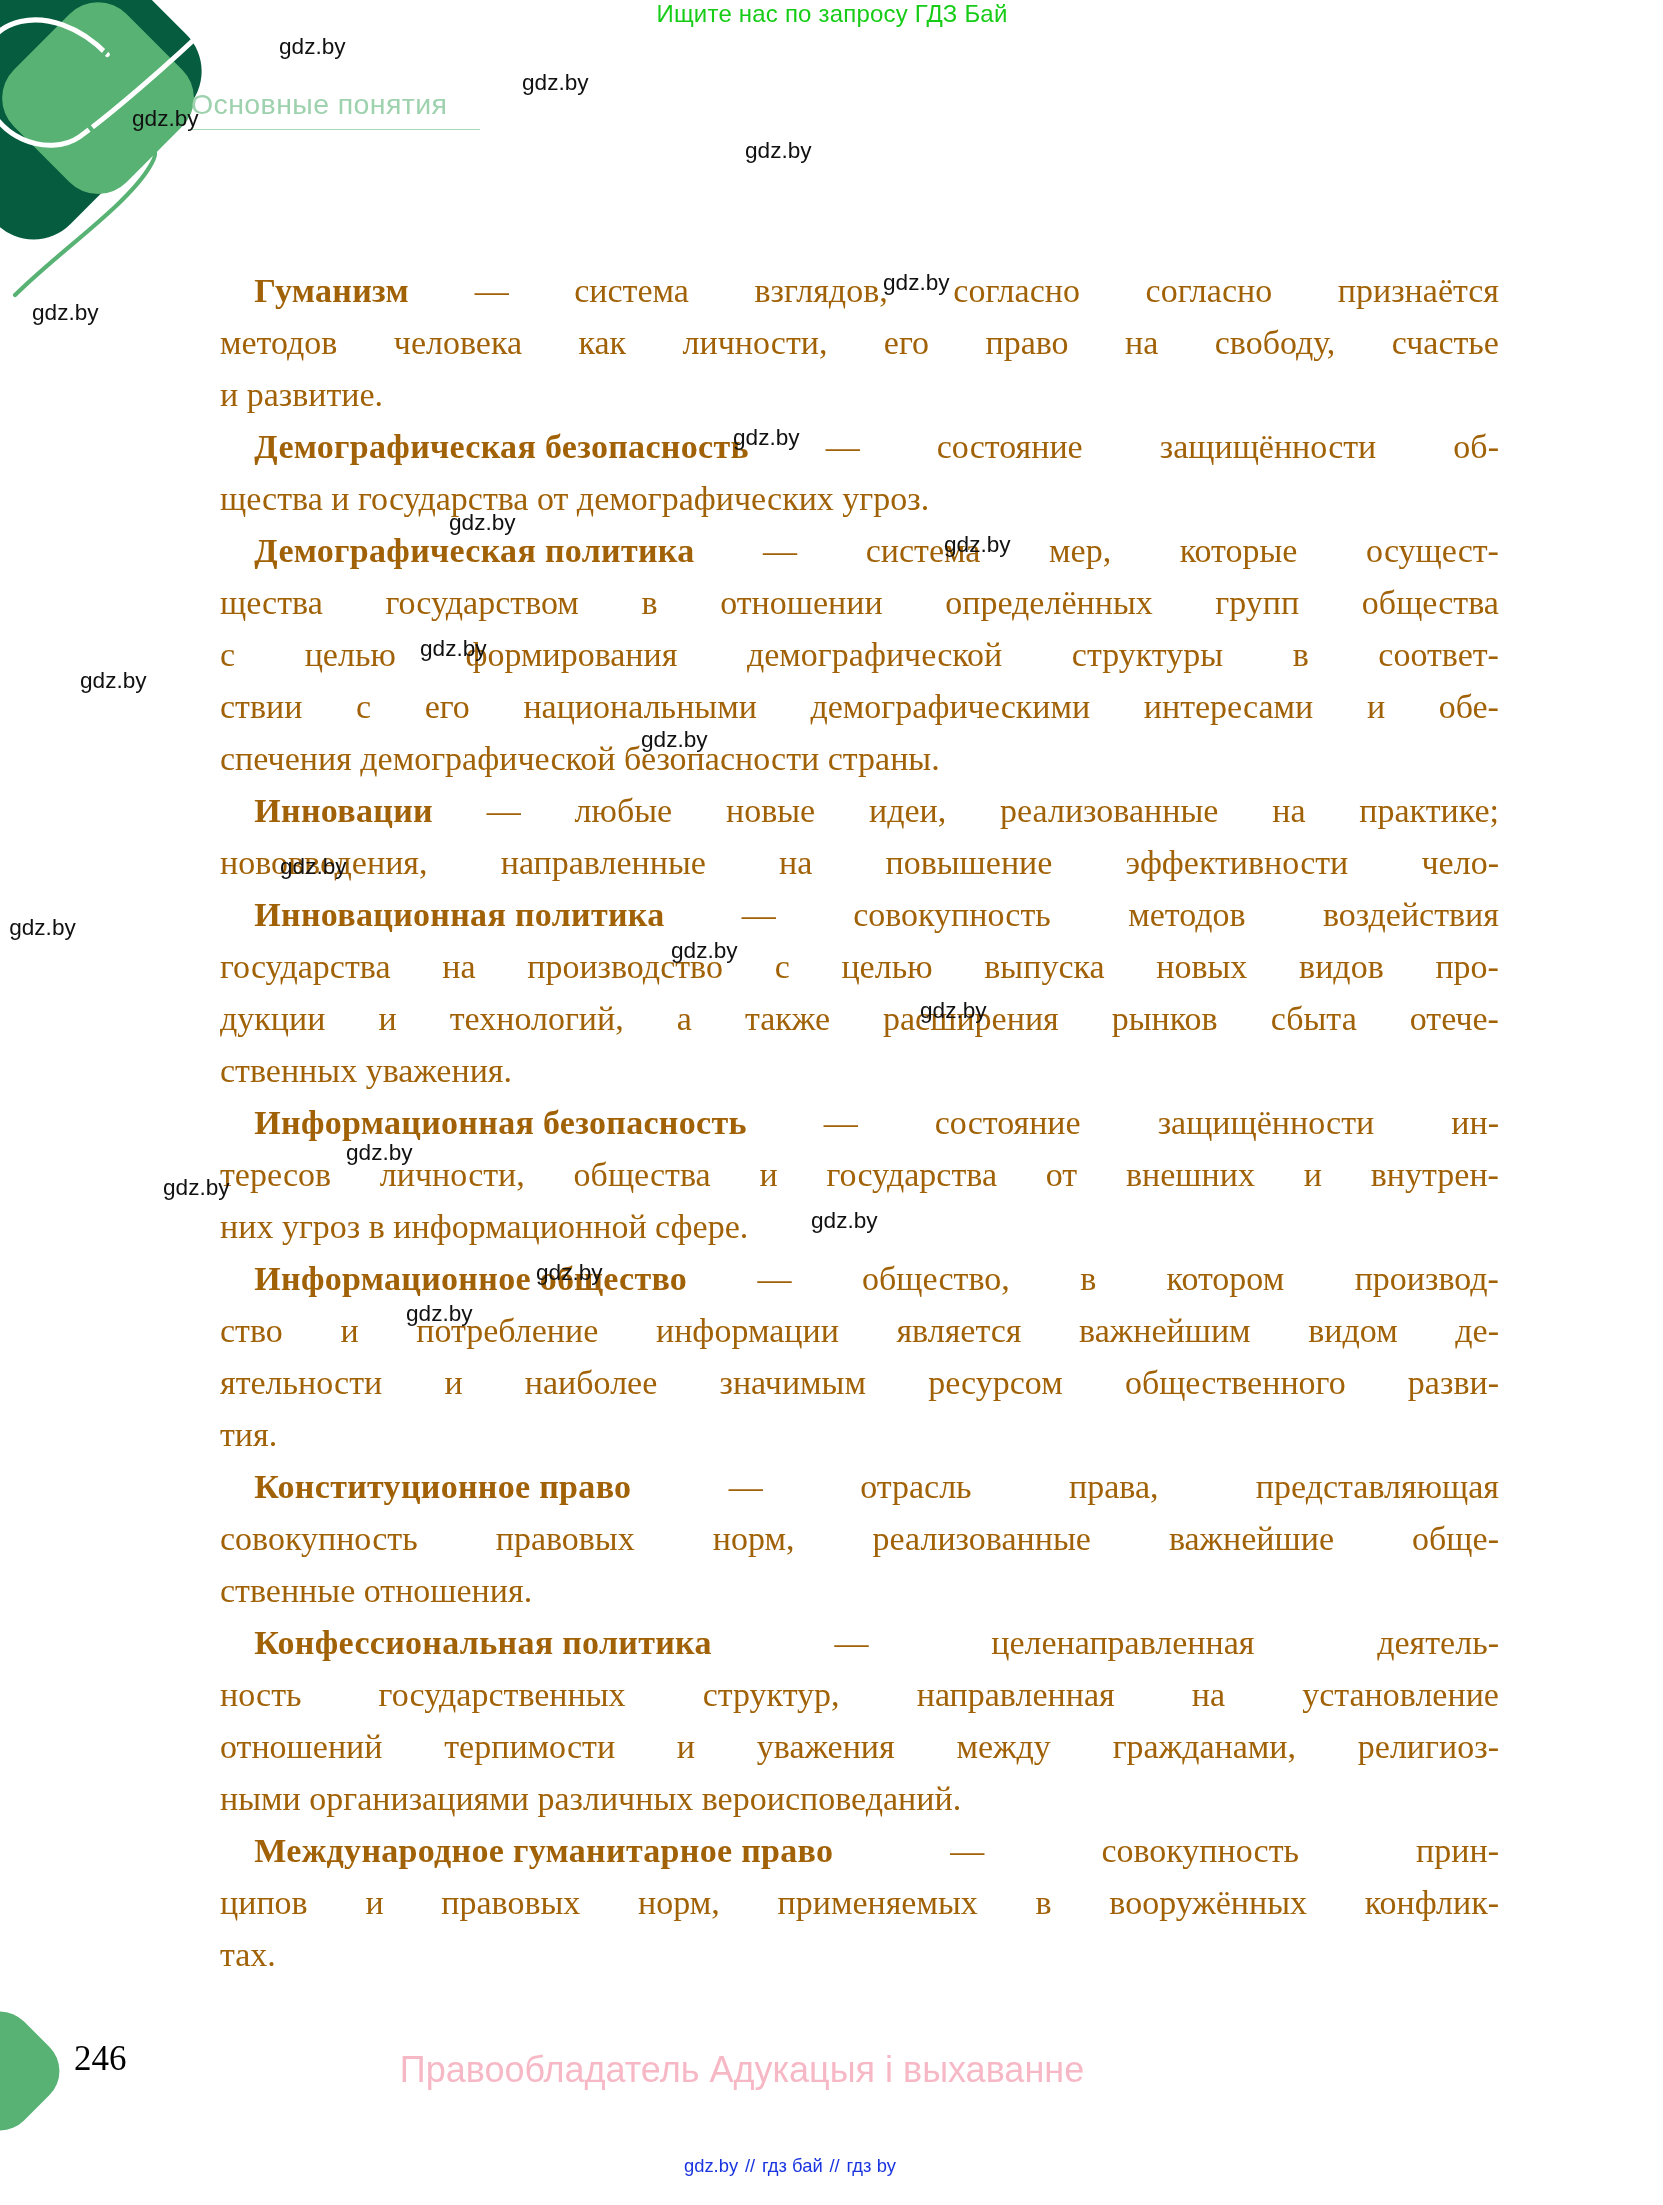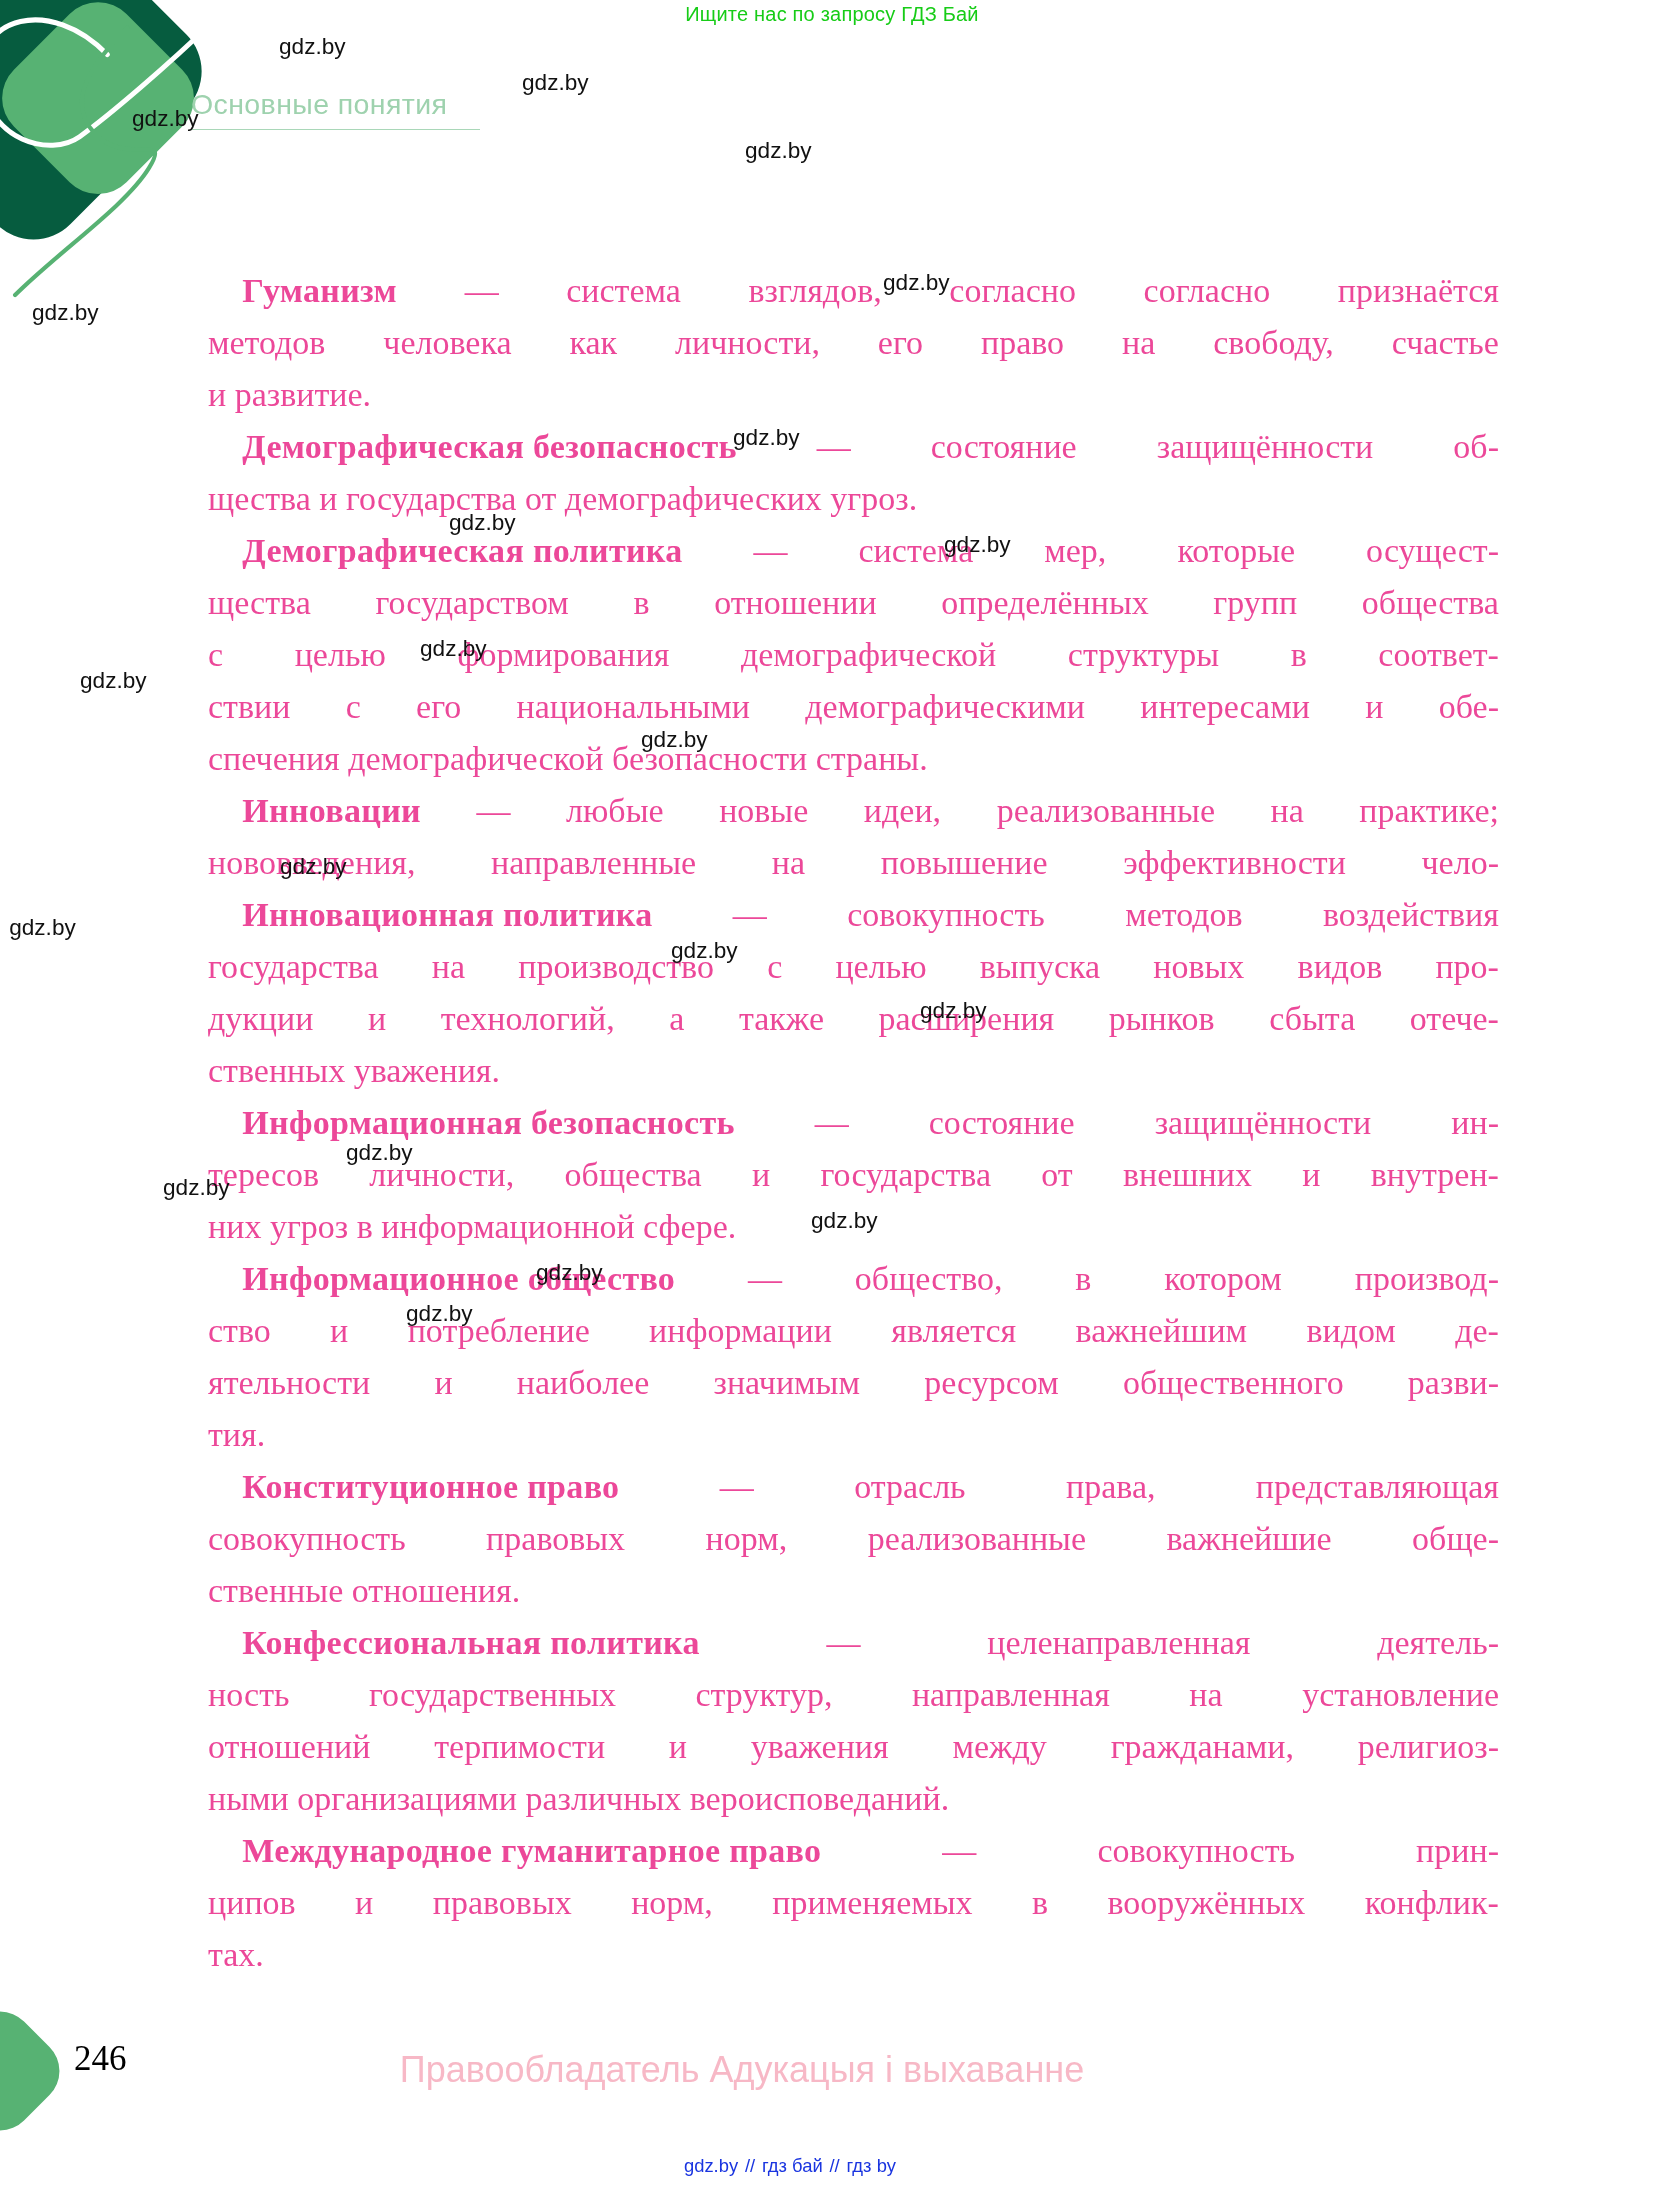--- a/index.html
+++ b/index.html
@@ -27,21 +27,21 @@
     top: 0;
     left: 0;
     width: 1664px;
     height: 28.5px;
     text-align: center;
     z-index: 40;
   }
   .promo-text {
     display: inline-block;
     font-family: "Liberation Sans", "DejaVu Sans", sans-serif;
-    font-size: 20px;
+    font-size: 24px;
     line-height: 28.5px;
     color: #17cc17;
     letter-spacing: 0.2px;
   }
 
   
   .corner-deco {
     position: absolute;
     left: 0;
     top: 0;
@@ -81,22 +81,22 @@
     left: 208px;
     top: 265px;
     width: 1291px;
     z-index: 10;
   }
   .term-block {
     font-size: 34px;
     line-height: 52px;
     text-align: justify;
     text-justify: inter-word;
-    margin: 0 0 0 0;
-    color: #ec4899;
+    margin: 0 0 0 12px;
+    color: #a16207;
   }
   .term-block + .term-block { margin-top: 0; }
   .term-line {
     display: block;
     white-space: pre;
   }
   .term-line.justify {
     display: flex;
     justify-content: space-between;
     white-space: pre;

